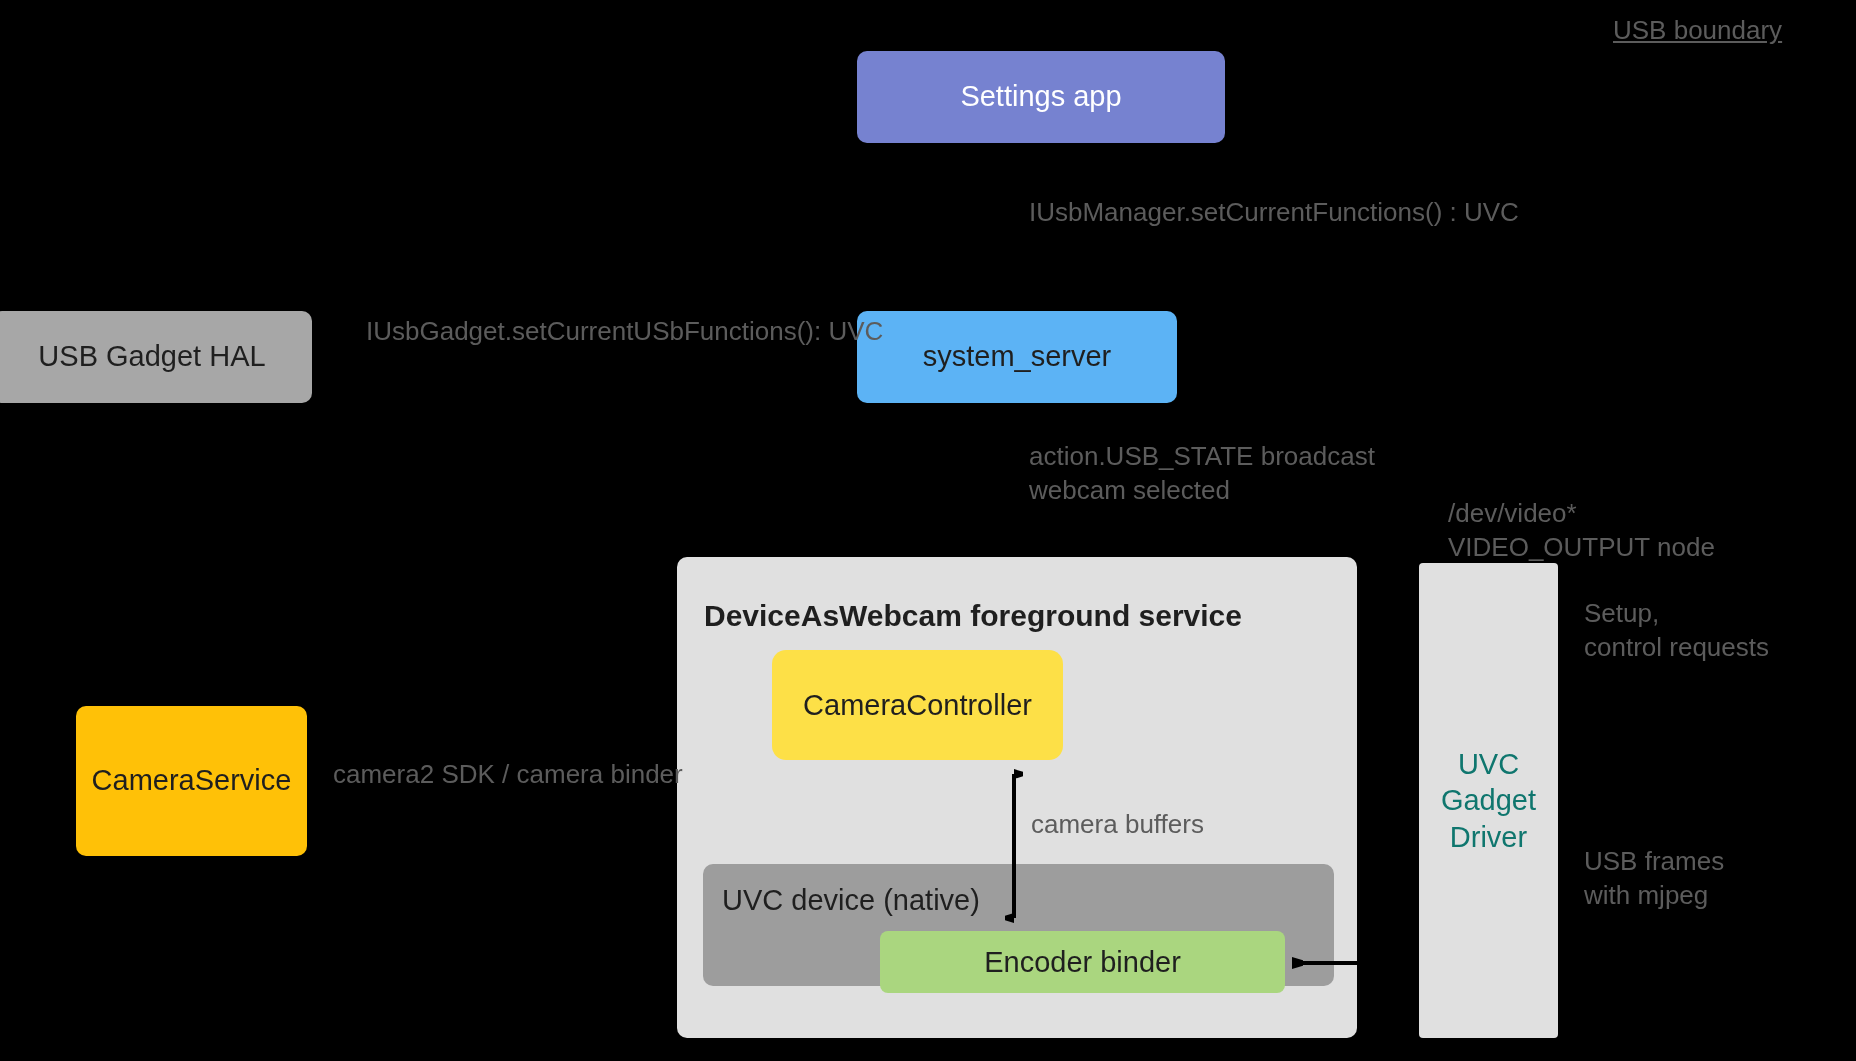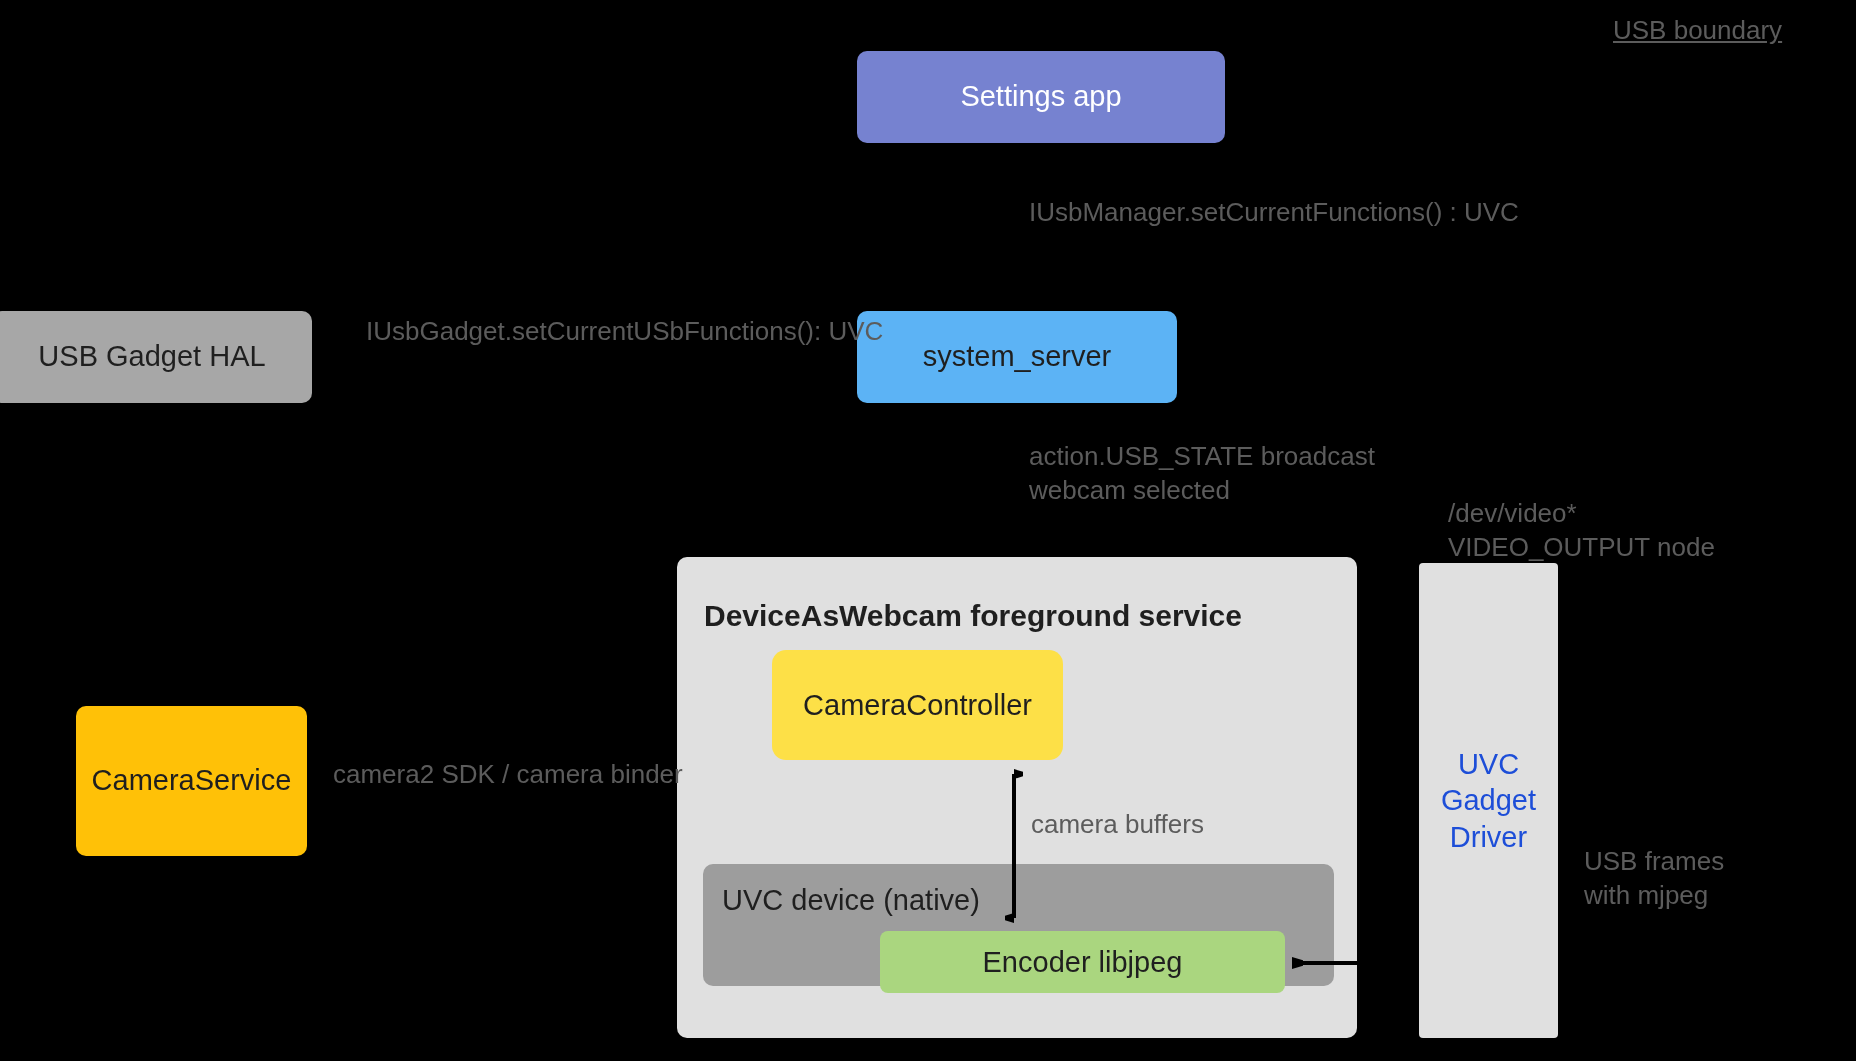--- a/index.html
+++ b/index.html
@@ -118,21 +118,21 @@
     left: 1419px; top: 563px;
     width: 139px; height: 475px;
     background: #e0e0e0;
     border-radius: 4px;
     display: flex;
     align-items: center;
     justify-content: center;
     text-align: center;
     font-size: 29px;
     line-height: 1.25;
-    color: #1d4ed8;
+    color: #0f766e;
     white-space: pre-line;
     box-sizing: border-box;
   }
 
   
   .label {
     position: absolute;
     color: #5c5c5c;
     font-size: 26px;
     line-height: 1.3;
@@ -169,40 +169,42 @@
 
   <div class="node box-cameraservice">CameraService</div>
 
   <div class="service-container">
     <div class="service-title">DeviceAsWebcam foreground service</div>
 
     <div class="box-cameracontroller">CameraController</div>
 
     <div class="uvc-device">
       <div class="uvc-device-title">UVC device (native)</div>
-      <div class="box-encoder">Encoder libjpeg</div>
+      <div class="box-encoder">Encoder binder</div>
     </div>
   </div>
 
   <div class="box-gadgetdriver">UVC
 Gadget
 Driver</div>
 
   <div class="label lbl-usb-boundary">USB boundary</div>
 
   <div class="label lbl-iusbmanager">IUsbManager.setCurrentFunctions() : UVC</div>
 
   <div class="label lbl-iusbgadget">IUsbGadget.setCurrentUSbFunctions(): UVC</div>
 
   <div class="label lbl-usbstate">action.USB_STATE broadcast
 webcam selected</div>
 
   <div class="label lbl-devvideo">/dev/video*
 VIDEO_OUTPUT node</div>
 
+  <div class="label lbl-setup">Setup,
+control requests</div>
 
   <div class="label lbl-usbframes">USB frames
 with mjpeg</div>
 
   <div class="label lbl-camera2sdk">camera2 SDK / camera binder</div>
 
   <div class="label lbl-camerabuffers">camera buffers</div>
 
   <svg class="arrow-layer" viewBox="0 0 1856 1061">
     <defs>

